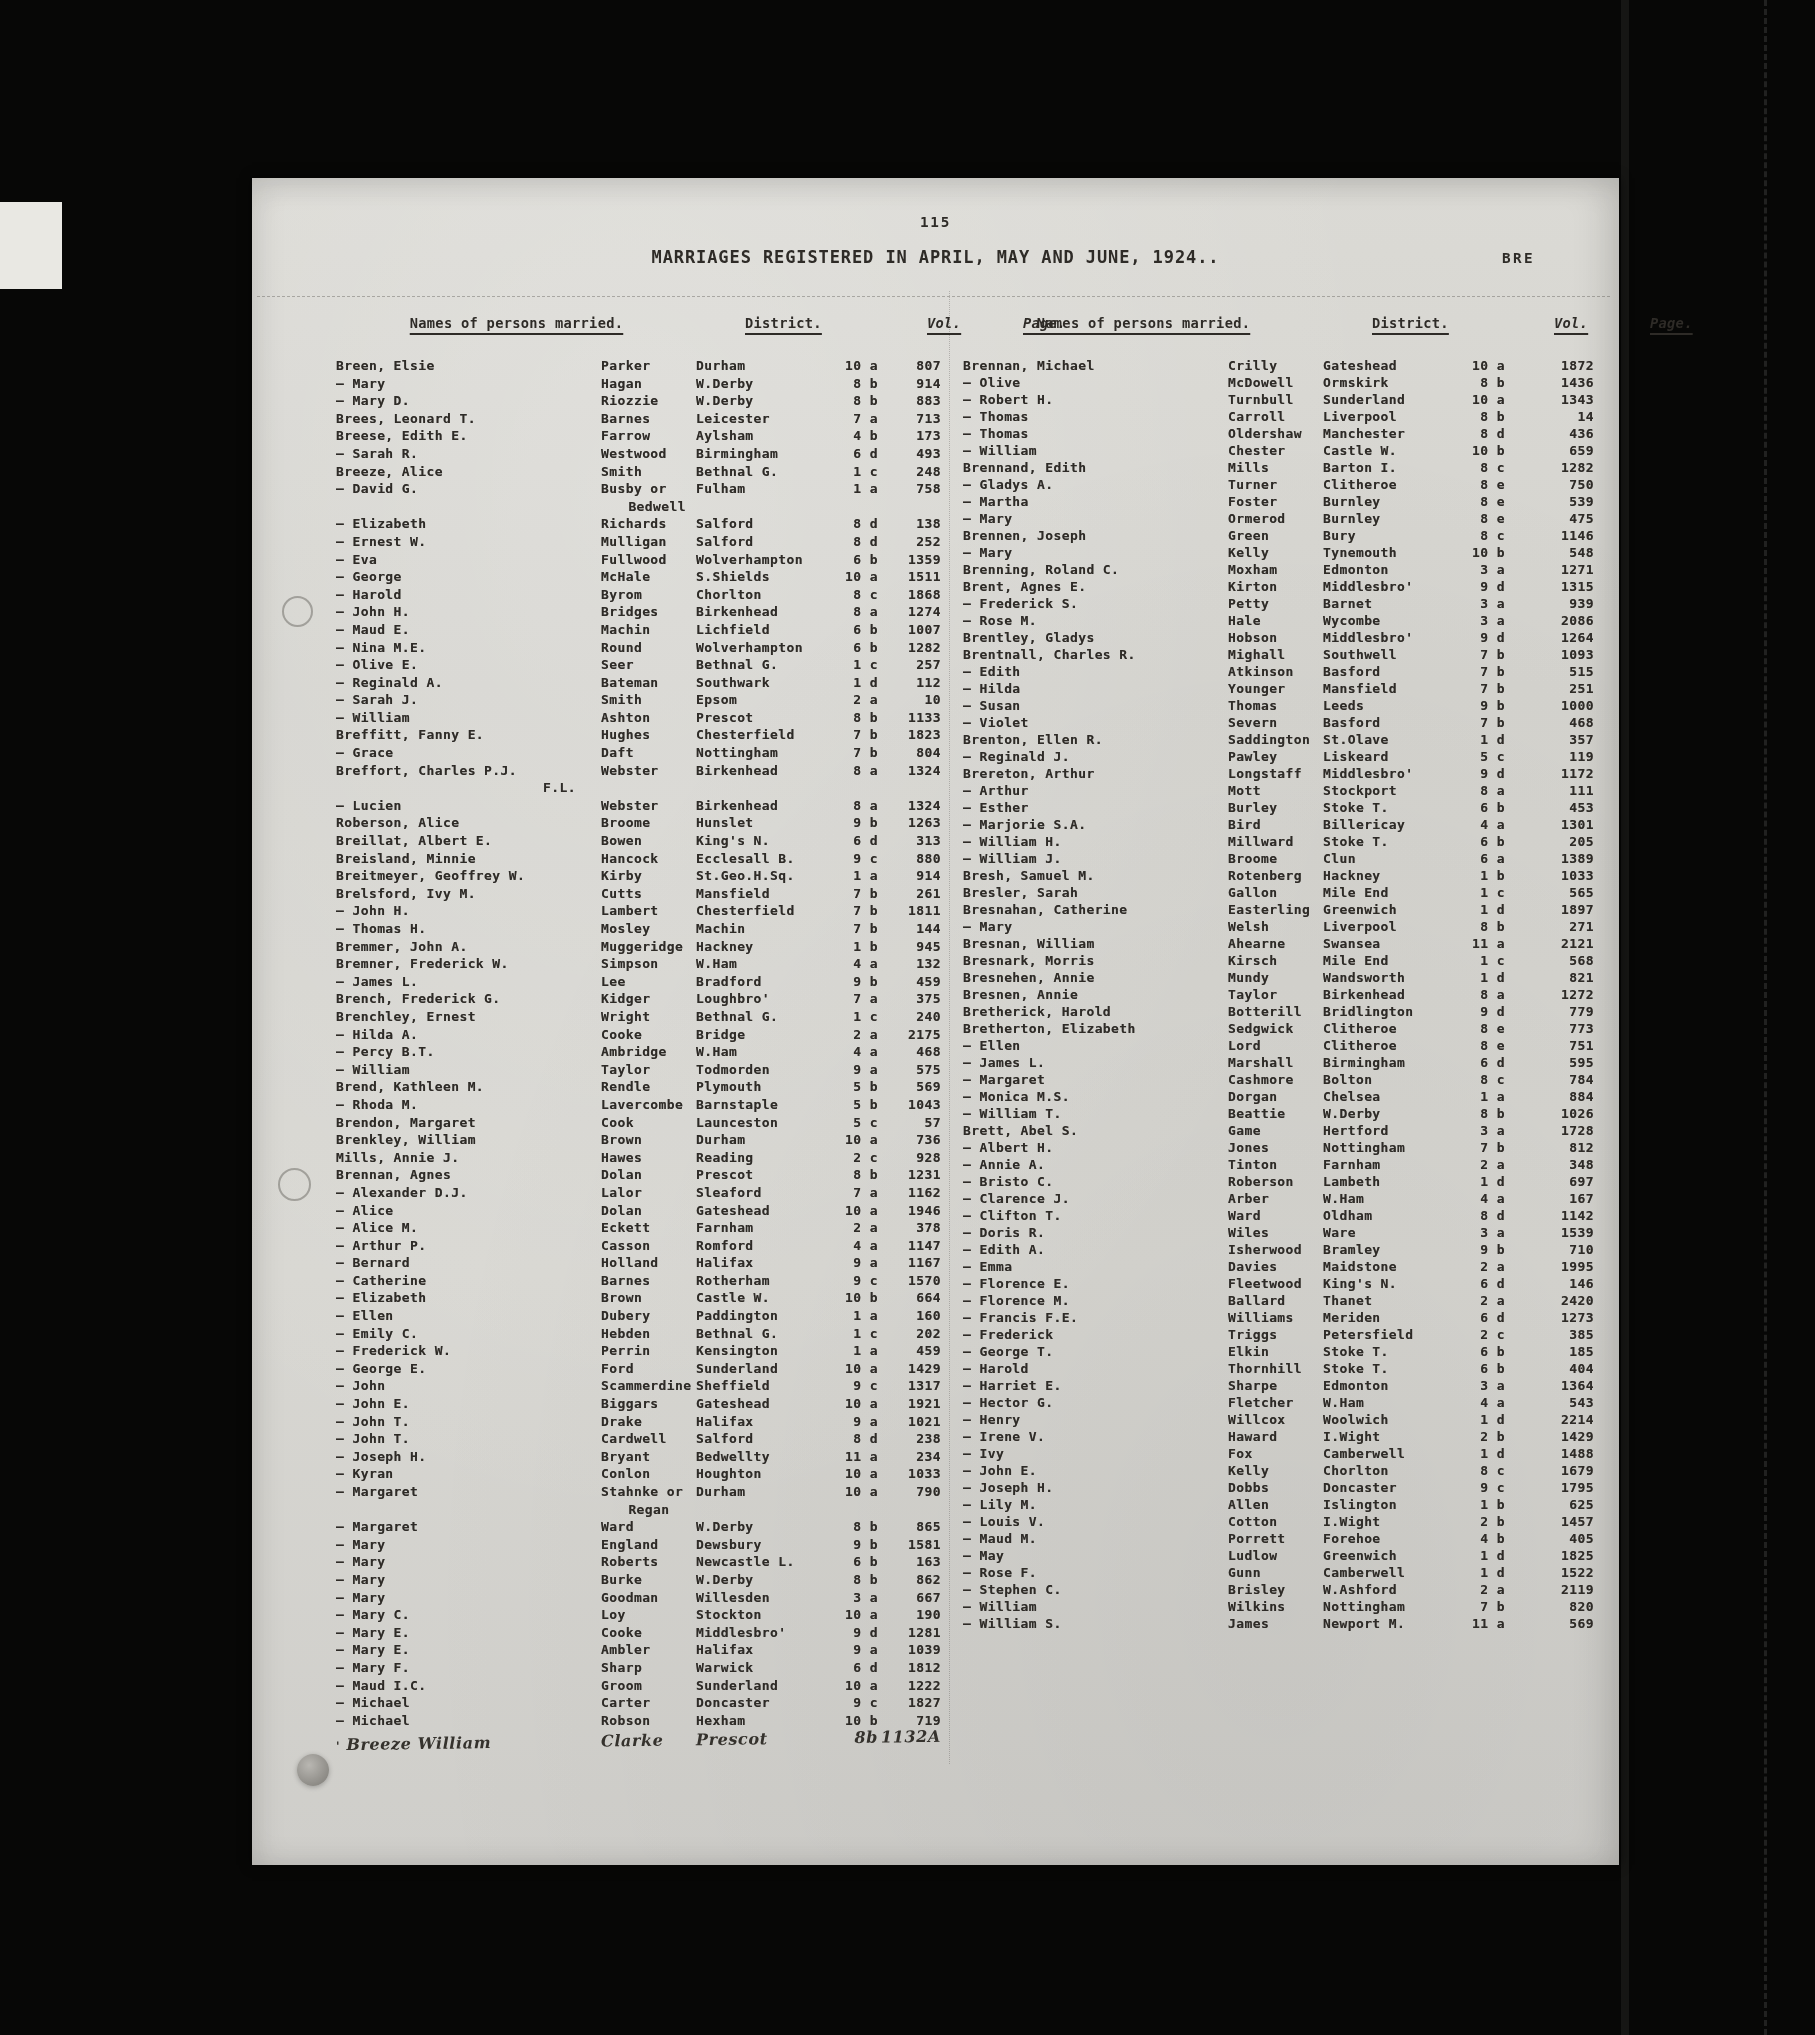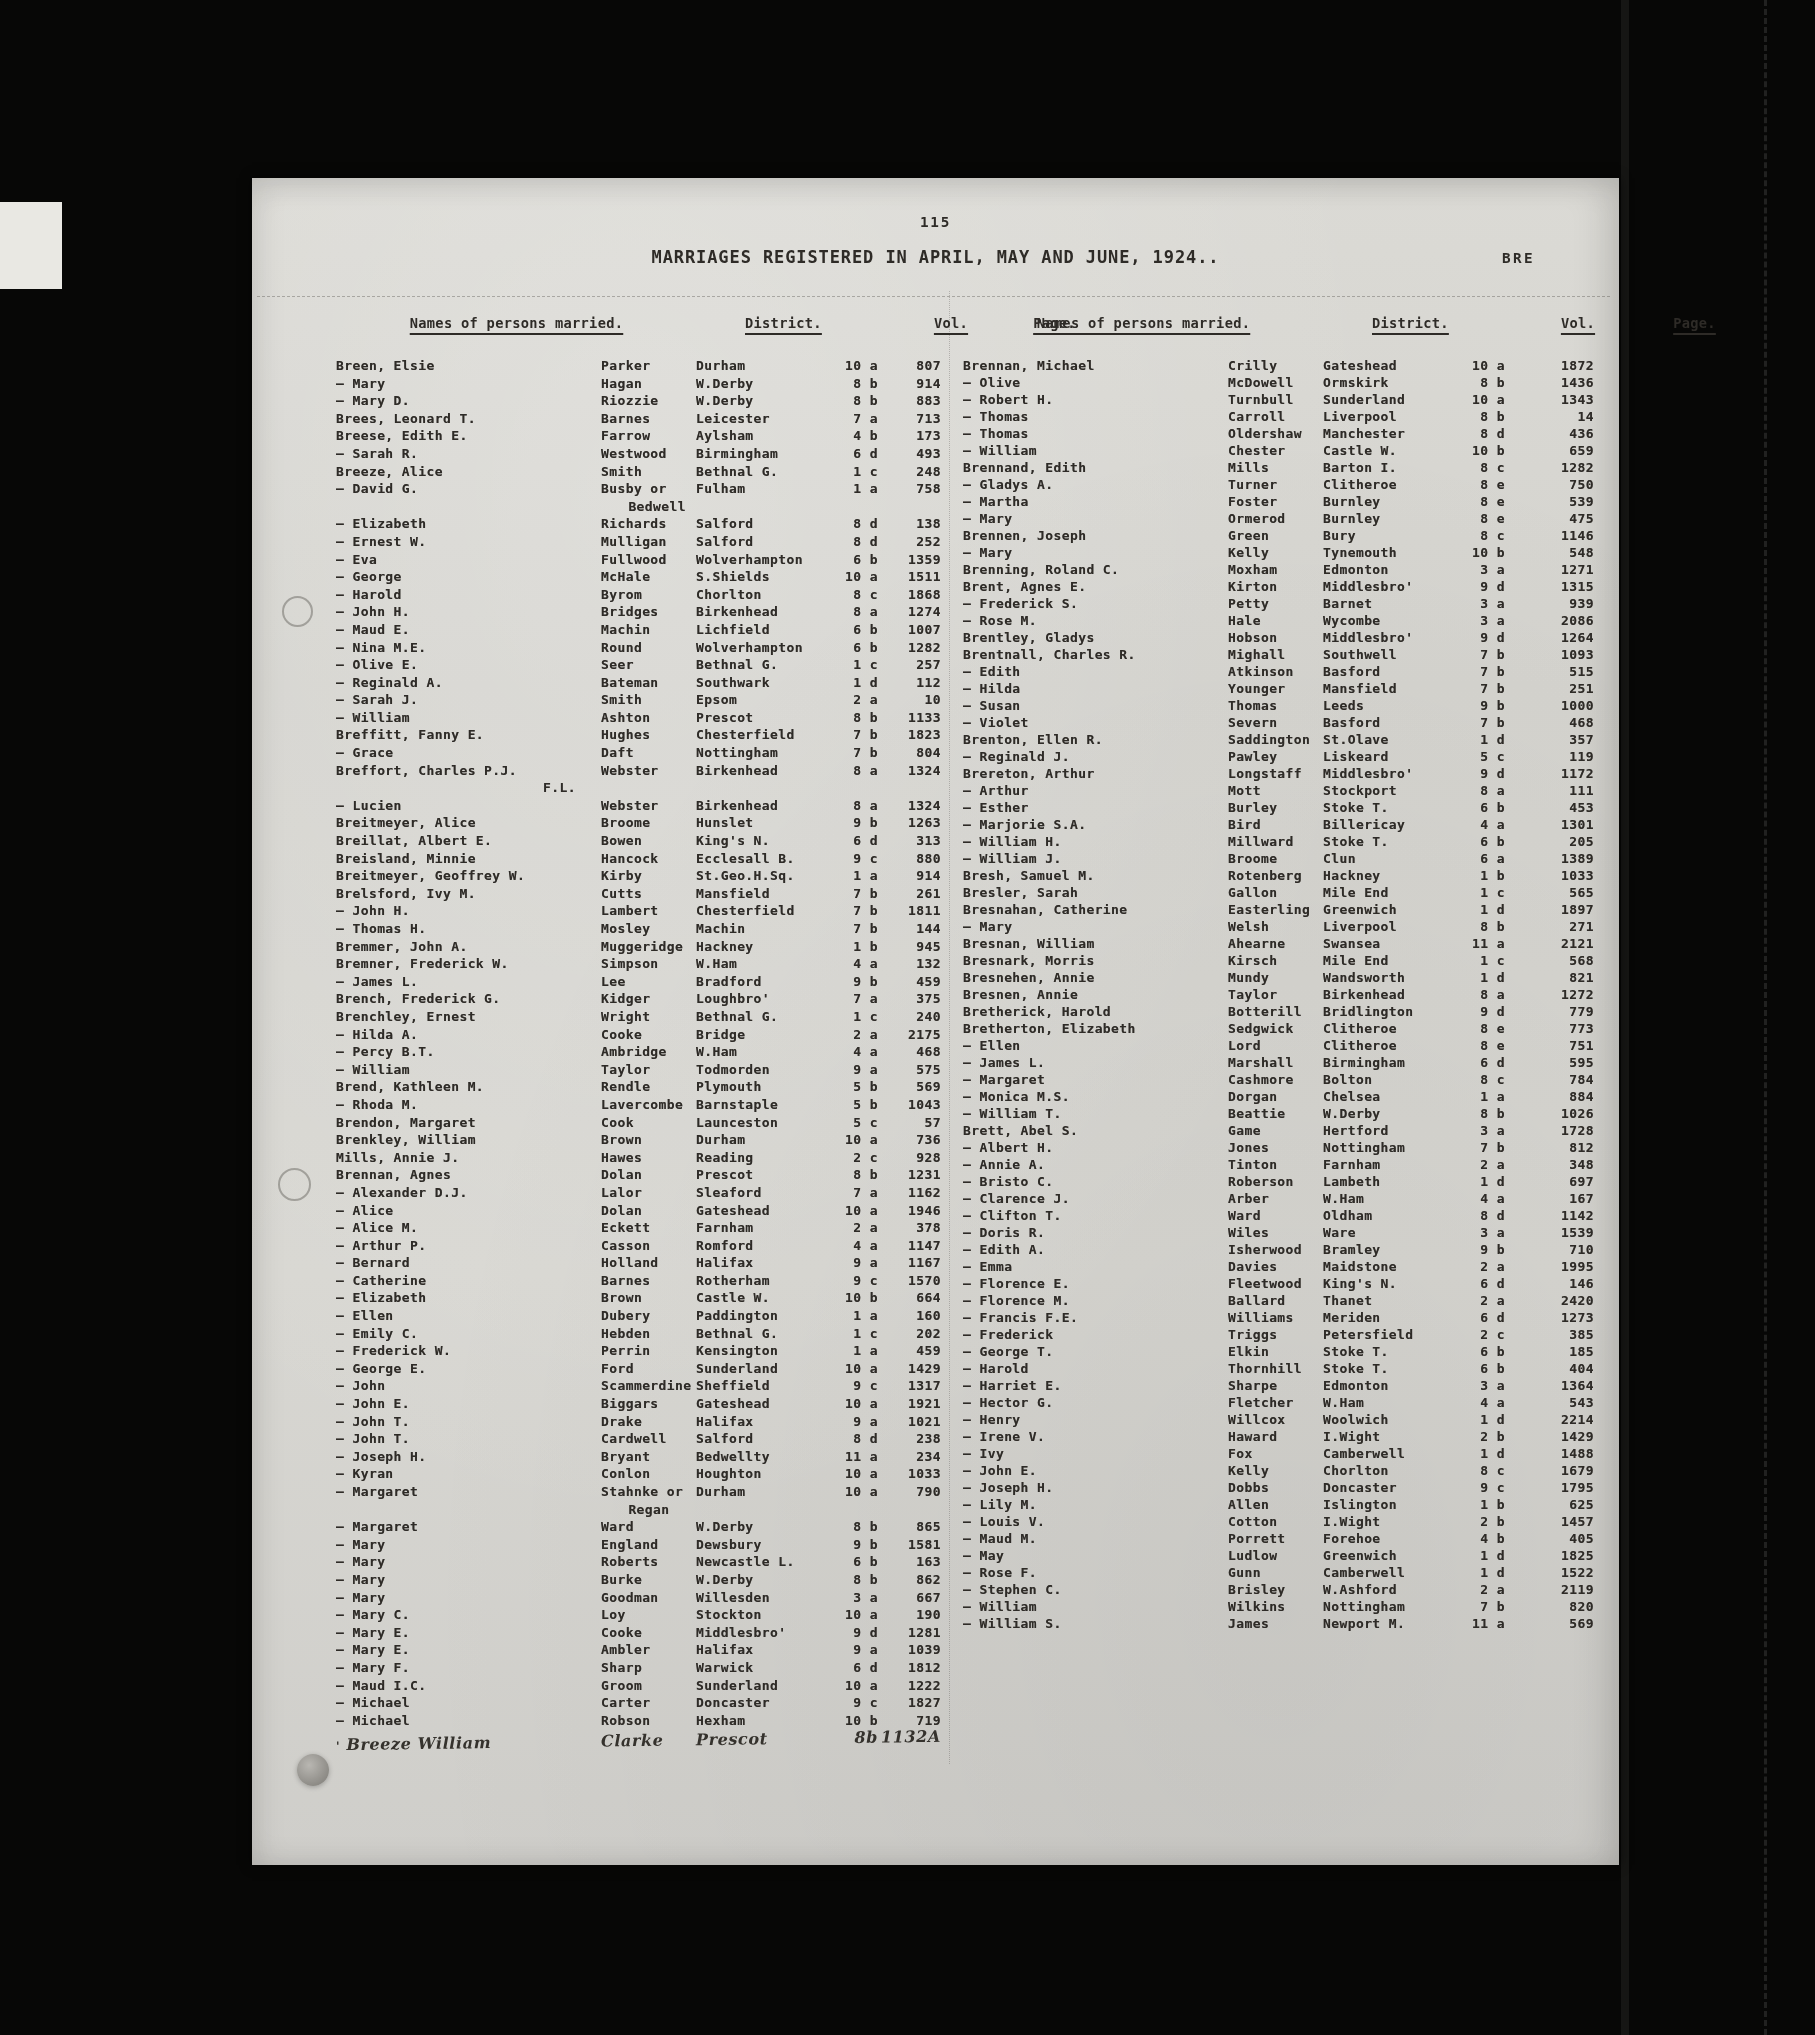--- a/index.html
+++ b/index.html
@@ -40,21 +40,21 @@
   .column-divider{position:absolute;left:697px;top:113px;height:1473px;width:0;
     border-left:1.2px dotted rgba(55,52,48,0.26);}
 
   
   .hdrrow{position:absolute;top:137px;display:grid;font-weight:bold;font-size:13.7px;letter-spacing:0.3px;gap:48px;}
   .hdr-left {left:84px;width:605px;grid-template-columns:361px 134px 48px 63px;}
   .hdr-right{left:711px;width:632px;grid-template-columns:361px 134px 48px 89px;}
   .hdrrow span{text-decoration:underline;text-underline-offset:4.8px;text-decoration-thickness:1.8px;white-space:nowrap;}
   .h-names{text-align:center;}
   .h-district{text-align:left;}
-  .h-vol,.h-page{text-align:center;}
+  .h-vol,.h-page{text-align:left;font-style:italic;}
 
   
   .col{position:absolute;top:179px;}
   .col-left {left:84px;width:605px;}
   .col-right{left:711px;width:632px;}
   .row{display:grid;font-size:13px;font-weight:bold;letter-spacing:0.4px;white-space:nowrap;
        text-shadow:0 0 0.6px rgba(46,43,39,0.45);}
   .col-left  .row{grid-template-columns:265px 95px 134px 48px 63px;height:17.6px;line-height:17.6px;}
   .col-right .row{grid-template-columns:265px 95px 134px 48px 89px;height:17px;line-height:17px;}
   .c-vol,.c-page{text-align:right;}
@@ -281,21 +281,21 @@
           <span class="c-page"></span>
         </div>
         <div class="row">
           <span class="c-name">— Lucien</span>
           <span class="c-spouse">Webster</span>
           <span class="c-district">Birkenhead</span>
           <span class="c-vol">8 a</span>
           <span class="c-page">1324</span>
         </div>
         <div class="row">
-          <span class="c-name">Breitmeyer, Alice</span>
+          <span class="c-name">Roberson, Alice</span>
           <span class="c-spouse">Broome</span>
           <span class="c-district">Hunslet</span>
           <span class="c-vol">9 b</span>
           <span class="c-page">1263</span>
         </div>
         <div class="row">
           <span class="c-name">Breillat, Albert E.</span>
           <span class="c-spouse">Bowen</span>
           <span class="c-district">King's N.</span>
           <span class="c-vol">6 d</span>

